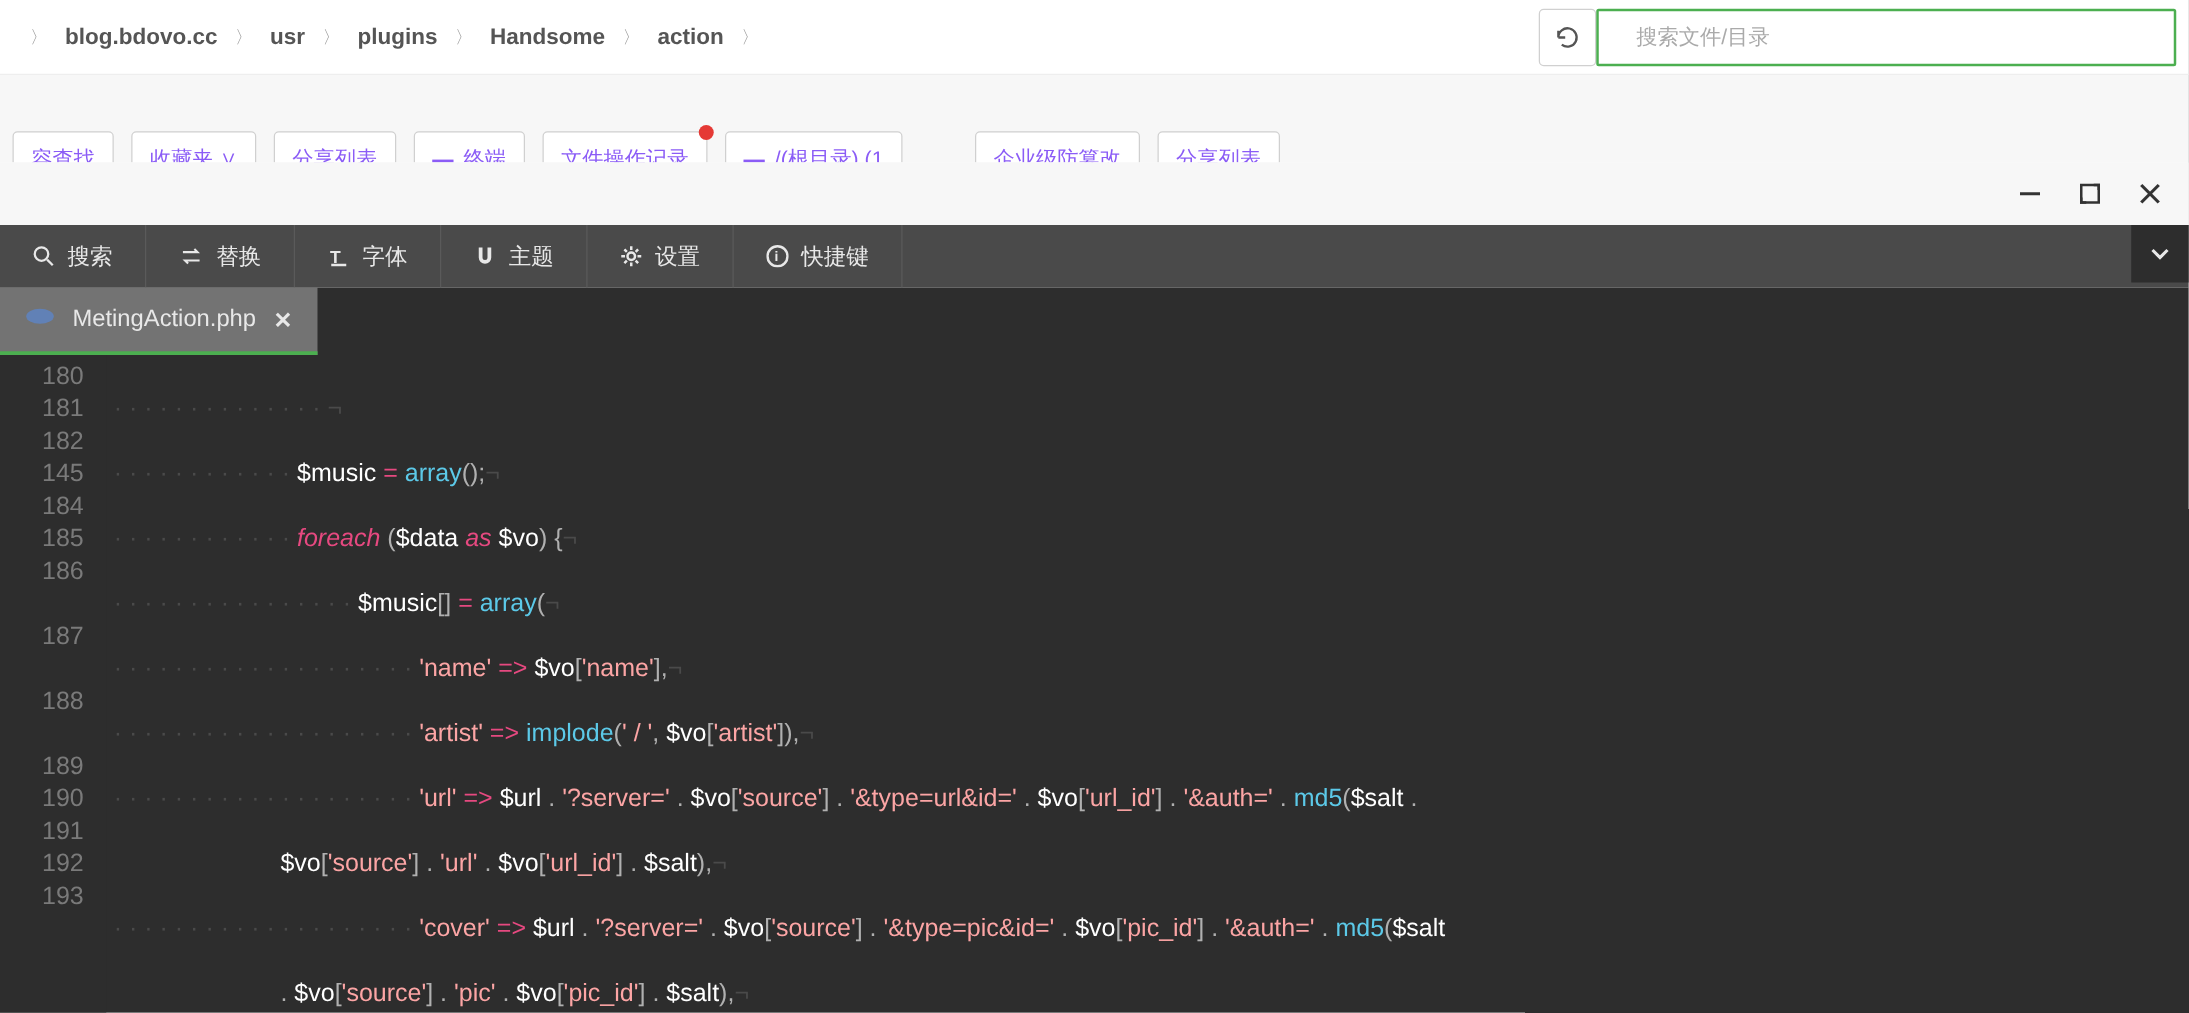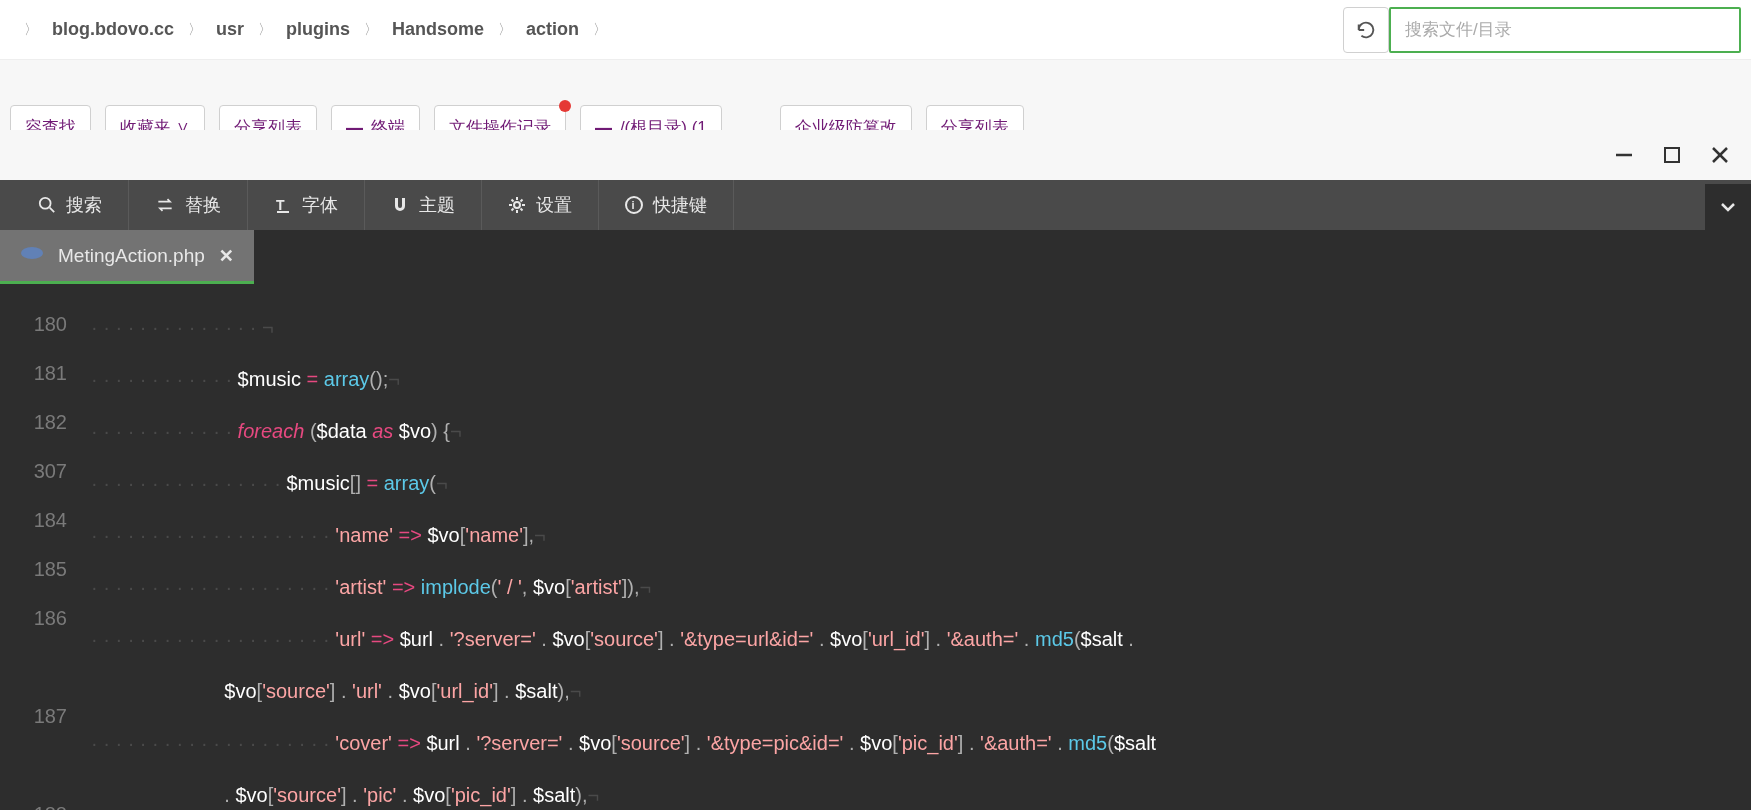--- a/index.html
+++ b/index.html
@@ -5,49 +5,49 @@
 * { margin: 0; padding: 0; box-sizing: border-box; font-family: "Microsoft YaHei", Arial, sans-serif; }
 body { width: 1751px; height: 810px; overflow: hidden; background: #fff; }
 
 
 .top-bar { height: 60px; background: #fff; border-bottom: 1px solid #eee; display: flex; align-items: center; padding: 0 10px; }
 .breadcrumb { display: flex; align-items: center; flex: 1; font-size: 18px; color: #555; }
 .breadcrumb .sep { margin: 0 14px; color: #999; font-size: 14px; }
 .breadcrumb .item { color: #555; cursor: pointer; font-weight: bold; }
 .refresh-btn { width: 46px; height: 46px; border: 1px solid #d0d0d0; border-radius: 4px; background: #fff; display: flex; align-items: center; justify-content: center; margin-left: 30px; cursor: pointer; }
 .refresh-btn svg { width: 22px; height: 22px; stroke: #555; fill: none; stroke-width: 2; }
-.search-box { width: 352px; height: 46px; border: 2px solid #4caf50; border-radius: 2px; margin-left: auto; padding: 0 14px; font-size: 17px; color: #333; }
+.search-box { width: 464px; height: 46px; border: 2px solid #4caf50; border-radius: 2px; margin-left: auto; padding: 0 30px; font-size: 17px; color: #333; }
 .search-box::placeholder { color: #aaa; }
 
 
 .second-bar { height: 70px; background: #f7f7f7; display: flex; align-items: flex-end; padding: 0 10px; gap: 14px; overflow: hidden; position: relative; }
-.tool-btn-outer { border: 1px solid #d0d0d0; border-radius: 4px; background: #fff; padding: 10px 14px; font-size: 17px; color: #701a75; display: flex; align-items: center; gap: 8px; position: relative; transform: translateY(20px); white-space: nowrap; justify-content: center; }
+.tool-btn-outer { border: 1px solid #d0d0d0; border-radius: 4px; background: #fff; padding: 10px 14px; font-size: 17px; color: #8b5cf6; display: flex; align-items: center; gap: 8px; position: relative; transform: translateY(20px); white-space: nowrap; justify-content: center; }
 .red-dot { width: 12px; height: 12px; background: #e53935; border-radius: 50%; position: absolute; top: -6px; right: -6px; }
 
 
 .editor-window { background: #f7f7f7; position: relative; }
 .window-controls { position: absolute; top: -40px; right: 18px; display: flex; gap: 22px; }
 .win-ctrl { width: 26px; height: 26px; display: flex; align-items: center; justify-content: center; cursor: pointer; color: #333; }
 
 
-.editor-toolbar { height: 50px; background: #4a4a4a; display: flex; align-items: flex-end; color: #e8e8e8; font-size: 18px; padding-left: 12px; }
+.editor-toolbar { height: 50px; background: #4a4a4a; display: flex; align-items: flex-start; color: #e8e8e8; font-size: 18px; }
 .etb-item { padding: 0 26px; height: 100%; display: flex; align-items: center; gap: 10px; cursor: pointer; border-right: 1px solid #5a5a5a; }
 .etb-item:last-child { border-right: none; }
 .etb-item .icon { display: inline-flex; }
 .chevron-box { margin-left: auto; width: 46px; height: 46px; background: #2d2d2d; display: flex; align-items: center; justify-content: center; cursor: pointer; }
 
 
 .tab-bar { height: 54px; background: #2d2d2d; display: flex; align-items: stretch; }
 .tab { display: flex; align-items: center; gap: 14px; padding: 0 20px; color: #e8e8e8; font-size: 19px; border-bottom: 3px solid #4caf50; background: #737373; cursor: pointer; }
 .tab .close { cursor: pointer; font-size: 18px; font-weight: bold; }
 
 
 .code-area { background: #2d2d2d; display: flex; font-family: Consolas, "Courier New", monospace; font-size: 20px; line-height: 26px; }
 .gutter { width: 85px; background: #2d2d2d; text-align: right; padding-right: 18px; color: #7a7a7a; padding-top: 4px; }
-.gutter .ln { height: 26px; margin-top: 23px; }
+.gutter .ln { height: 26px; }
 .code-lines { flex: 1; padding-top: 4px; white-space: pre; position: relative; }
 .code-line { height: 26px; position: relative; padding-left: 6px; }
 .ws { color: #4a4a4a; }
 .var { color: #ffffff; }
 .op { color: #e64980; }
 .kw { color: #e64980; font-style: italic; }
 .fn { color: #5cc9e8; }
 .str { color: #fca5a5; }
 .pn { color: #b0b0b0; }
 .arrow-mark { color: #4a4a4a; }
@@ -199,21 +199,21 @@
       <span>MetingAction.php</span>
       <span class="close">✕</span>
     </div>
   </div>
 
   <div class="code-area">
     <div class="gutter">
       <div class="ln">180</div>
       <div class="ln">181</div>
       <div class="ln">182</div>
-      <div class="ln">307</div>
+      <div class="ln">145</div>
       <div class="ln">184</div>
       <div class="ln">185</div>
       <div class="ln">186</div>
       <div class="ln"></div>
       <div class="ln">187</div>
       <div class="ln"></div>
       <div class="ln">188</div>
       <div class="ln"></div>
       <div class="ln">189</div>
       <div class="ln">190</div>

